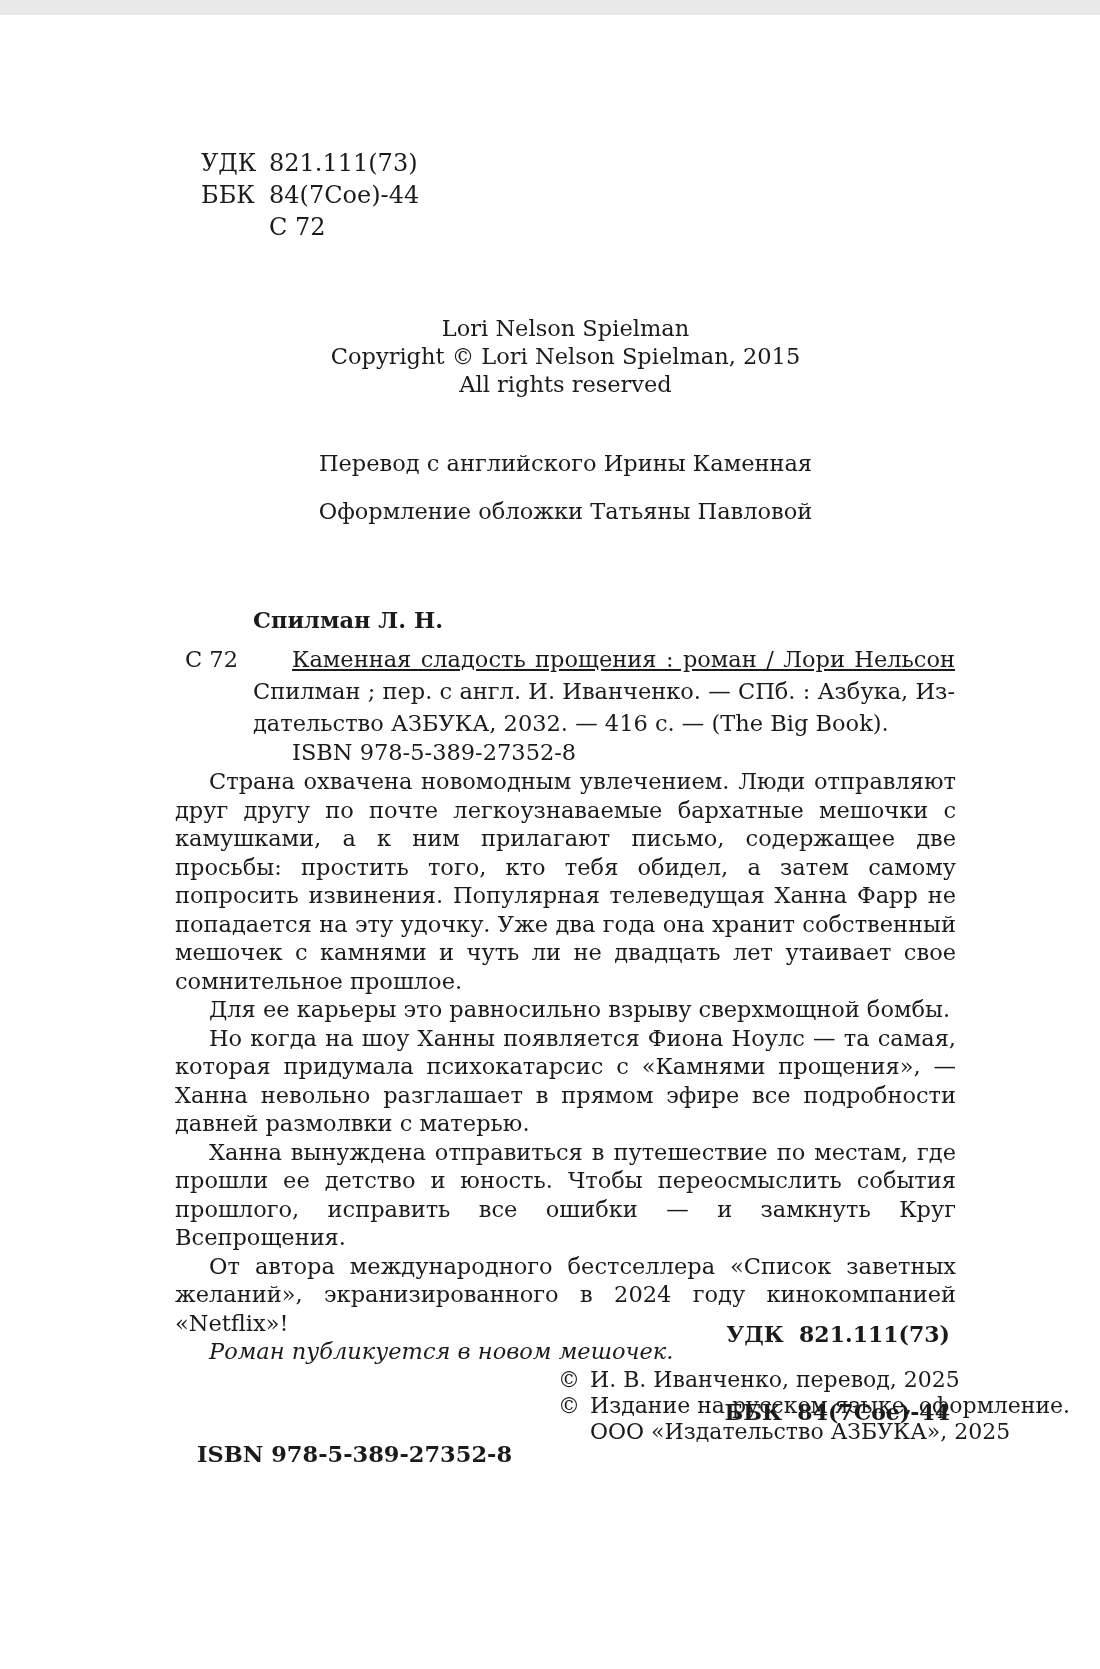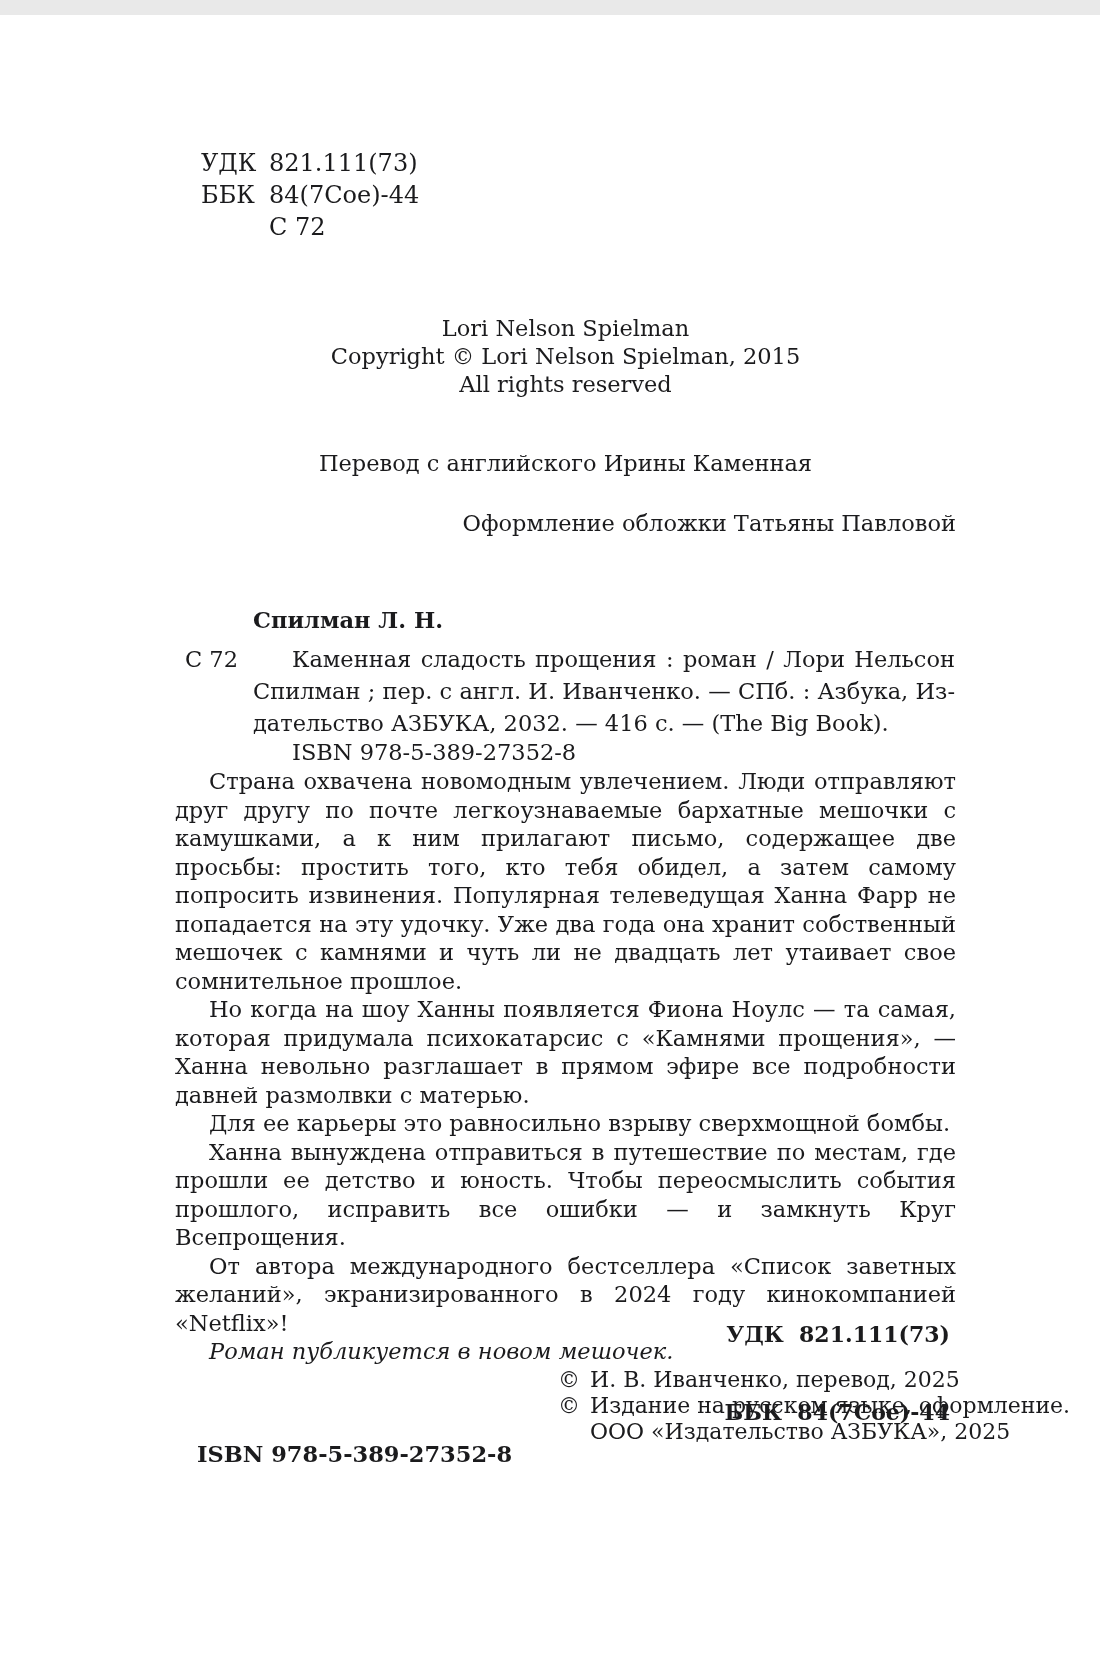--- a/index.html
+++ b/index.html
@@ -18,29 +18,29 @@
   
   .top-codes{left:201px;top:132px;line-height:32px;font-size:24px;}
   .code-row{white-space:nowrap;}
   .code-label{display:inline-block;width:68px;}
   .author-sign-top{margin-left:68px;}
 
   
   .center-col{left:175px;width:781px;text-align:center;}
   .english-block{top:299px;line-height:28px;}
   .credit-translation{top:435px;}
-  .credit-cover{top:495px;text-align:right;}
+  .credit-cover{top:483px;}
 
   
   .biblio-author{left:253px;top:592px;font-weight:bold;}
   .biblio-entry{left:253px;top:628px;width:702px;line-height:32px;}
   .biblio-entry .sign{position:absolute;left:-68px;top:0;}
   .biblio-entry .l{white-space:nowrap;}
   .biblio-entry .l.just{text-align:justify;text-align-last:justify;}
-  .biblio-entry .l.first{text-indent:39px;}
+  .biblio-entry .l.first{text-indent:39px;text-decoration:underline;}
   .biblio-isbn{left:292px;top:724px;}
 
   
   .annotation{left:175px;top:752px;width:781px;line-height:28.5px;text-align:justify;}
   .annotation p{margin:0;text-indent:34px;hyphens:none;}
   .annotation p.note{font-style:italic;}
 
   
   .bottom-codes{right:150px;top:1254px;text-align:right;font-weight:bold;font-size:22px;line-height:26px;white-space:pre;}
 
@@ -85,22 +85,22 @@
     <span class="sign">С 72</span>
     <div class="l just first">Каменная сладость прощения : роман / Лори Нельсон</div>
     <div class="l just">Спилман ; пер. с англ. И. Иванченко. — СПб. : Азбука, Из-</div>
     <div class="l">дательство АЗБУКА, 2032. — 416 с. — (The Big Book).</div>
   </div>
 
   <div class="abs biblio-isbn">ISBN 978-5-389-27352-8</div>
 
   <div class="abs annotation">
     <p>Страна охвачена новомодным увлечением. Люди отправляют друг другу по почте легкоузнаваемые бархатные мешочки с камушками, а к ним прилагают письмо, содержащее две просьбы: простить того, кто тебя обидел, а затем самому попросить извинения. Популярная телеведущая Ханна Фарр не попадается на эту удочку. Уже два года она хранит собственный мешочек с камнями и чуть ли не двадцать лет утаивает свое сомнительное прошлое.</p>
+    <p>Для ее карьеры это равносильно взрыву сверхмощной бомбы.</p>
     <p>Но когда на шоу Ханны появляется Фиона Ноулс — та самая, которая придумала психокатарсис с «Камнями прощения», — Ханна невольно разглашает в прямом эфире все подробности давней размолвки с матерью.</p>
-    <p>Для ее карьеры это равносильно взрыву сверхмощной бомбы.</p>
     <p>Ханна вынуждена отправиться в путешествие по местам, где прошли ее детство и юность. Чтобы переосмыслить события прошлого, исправить все ошибки — и замкнуть Круг Всепрощения.</p>
     <p>От автора международного бестселлера «Список заветных желаний», экранизированного в 2024 году кинокомпанией «Netflix»!</p>
     <p class="note">Роман публикуется в новом мешочек.</p>
   </div>
 
   <div class="abs bottom-codes">
     <div>УДК  821.111(73)</div>
     <div>ББК  84(7Сое)-44</div>
   </div>
 

